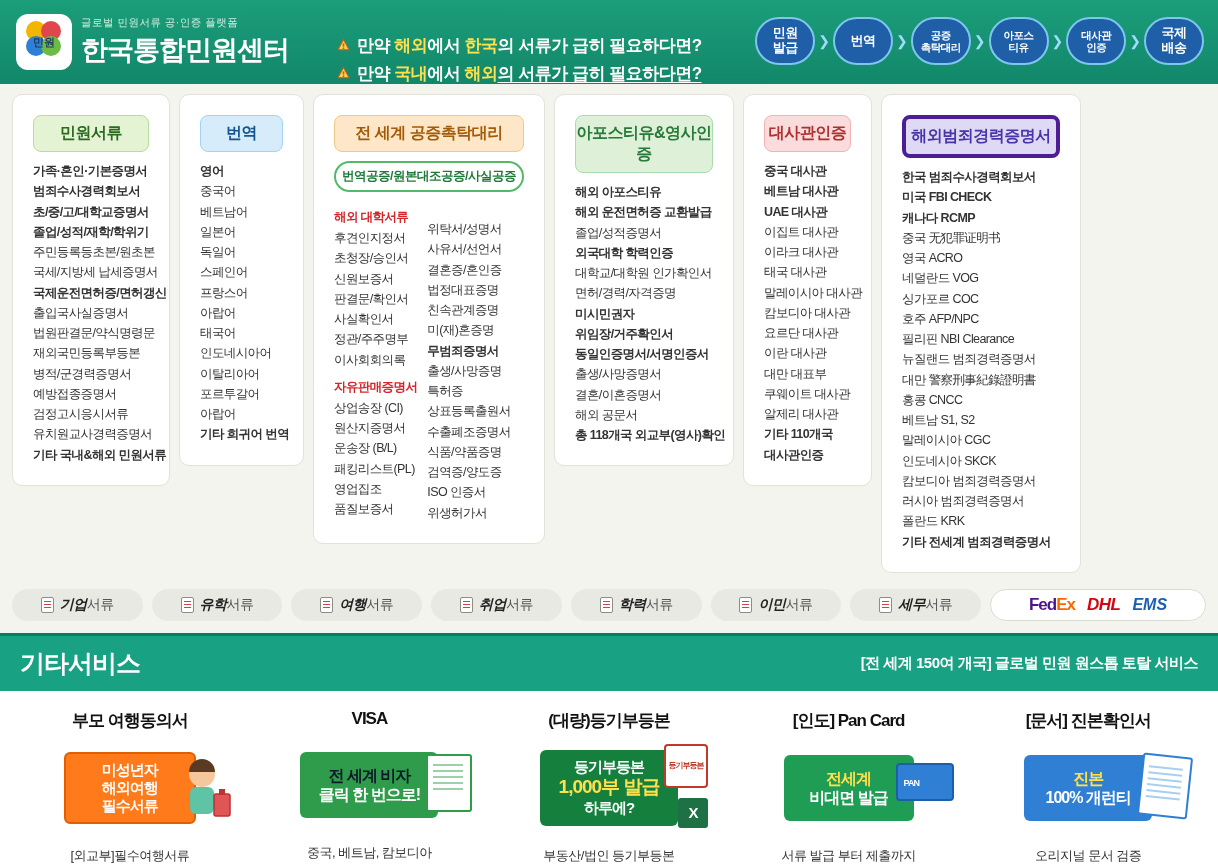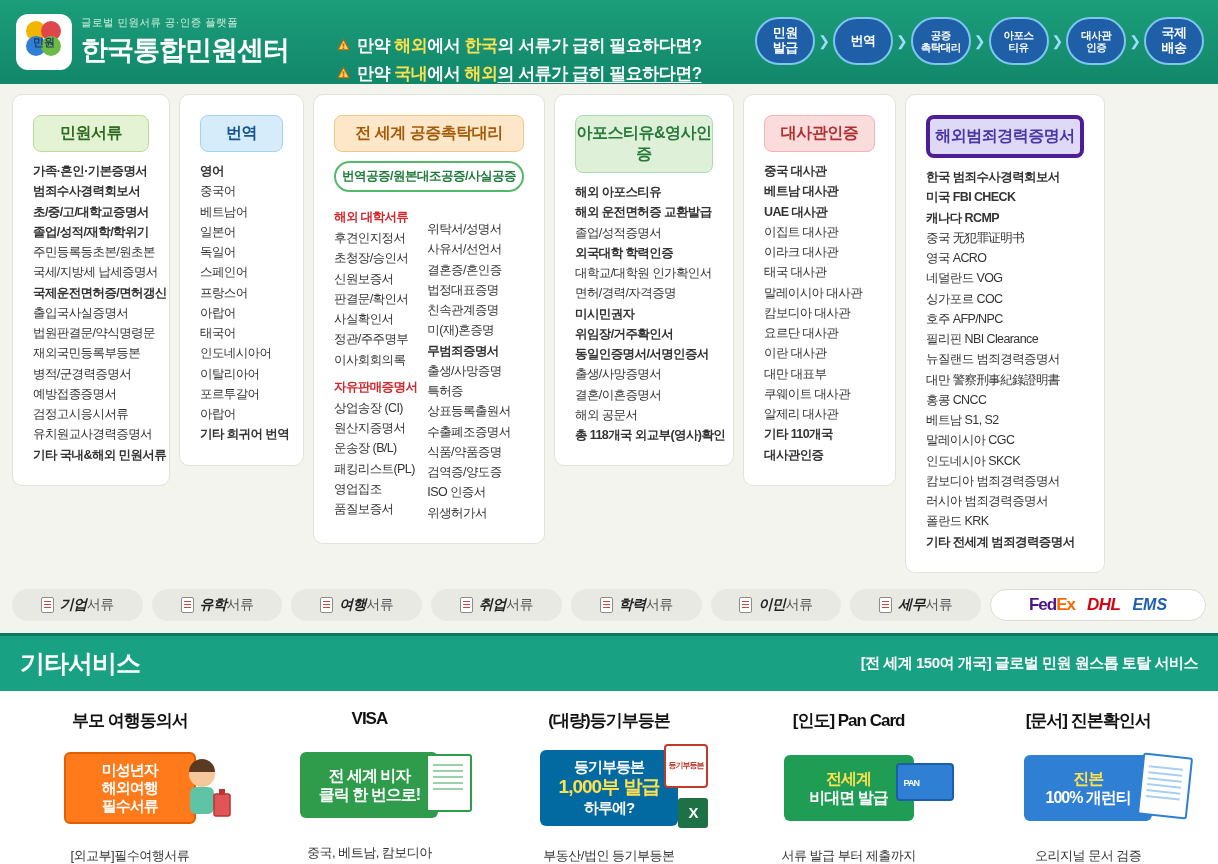--- a/index.html
+++ b/index.html
@@ -57,21 +57,21 @@
   .cols { display: flex; gap: 9px; align-items: flex-start; }
   .col { background:#ffffff; border-radius: 10px; border: 1px solid #e2e2d8; padding: 20px; }
   .col-title {
     border-radius: 8px; text-align:center; font-weight: bold; font-size: 16px;
     padding: 7px 0; margin-bottom: 9px; letter-spacing:-.5px;
   }
   .c1 { width: 158px; }
   .c2 { width: 125px; }
   .c3 { width: 232px; }
   .c4 { width: 180px; }
-  .c5 { width: 153px; }
+  .c5 { width: 129px; }
   .c6 { width: 200px; }
   .t1 { background:#e5f3d5; color:#2b6a1f; border:1px solid #b9dc97;}
   .t2 { background:#d6ecfa; color:#14558f; border:1px solid #a4d3f0;}
   .t3 { background:#fde7c8; color:#a35b08; border:1px solid #f2c88a;}
   .t4 { background:#dff0d8; color:#277a3a; border:1px solid #aadcb0;}
   .t5 { background:#fbdcdc; color:#b0302f; border:1px solid #f0b4b3;}
   .t6 { background:#ded9f4; color:#4b34a8; border:4px solid #4c1d95;}
 
   .sub-pill {
     border: 2px solid #53b96a; color:#1f7a3a; border-radius: 999px;
@@ -130,24 +130,24 @@
     display:flex; align-items:center; justify-content:center; position:relative;
   }
   .card .cdesc { font-size: 13px; color:#333; line-height:1.5; letter-spacing:-.5px; min-height: 42px;}
 
   
   .art { border-radius:6px; display:flex; align-items:center; justify-content:center; position:relative; }
   .a1 { width: 132px; height: 72px; background:#ff7a1a; color:#fff; font-weight:bold; font-size:15px; line-height:1.18;
         border:2px solid #e25f00; letter-spacing:-1px; padding:4px;}
   .girl { position:absolute; right:-38px; bottom:-6px; width:56px; height:70px; }
   .a2 { width: 138px; height: 66px; background:#2e9c4a; color:#fff; font-weight:bold; font-size:16px; line-height:1.2; letter-spacing:-1px;}
-  .a2 .y { color:#ffffff; }
+  .a2 .y { color:#0f172a; }
   .paper { position:absolute; right:-34px; top:2px; width:46px; height:58px; background:#fff; border:2px solid #2e9c4a; border-radius:3px;}
   .paper:after{content:""; position:absolute; left:5px; top:8px; width:30px; height:2px; background:#9bd0a8; box-shadow:0 6px 0 #9bd0a8,0 12px 0 #9bd0a8,0 18px 0 #9bd0a8,0 24px 0 #9bd0a8;}
-  .a3 { width: 138px; height: 76px; background:#0369a1; color:#fff; font-weight:bold; font-size:15px; line-height:1.2; letter-spacing:-1px;}
+  .a3 { width: 138px; height: 76px; background:#15803d; color:#fff; font-weight:bold; font-size:15px; line-height:1.2; letter-spacing:-1px;}
   .a3 .y { color:#ffe14d; font-size:19px; }
   .stamp { position:absolute; right:-30px; top:-6px; width:44px; height:44px; border:2px solid #c0392b; border-radius:4px; background:#fff; color:#c0392b; font-size:8px; display:flex; align-items:center; justify-content:center; text-align:center;}
   .xls { position:absolute; right:-30px; bottom:-2px; width:30px; height:30px; background:#1e7145; color:#fff; font-size:15px; font-weight:bold; display:flex;align-items:center;justify-content:center; border-radius:3px;}
   .a4 { width: 130px; height: 66px; background:#1f9d55; color:#fff; font-weight:bold; font-size:16px; line-height:1.2; letter-spacing:-1px;}
   .a4 .y { color:#ffe14d;}
   .pancard { position:absolute; right:-40px; top:8px; width:58px; height:38px; background:#2f7fd4; border-radius:4px; border:2px solid #1b5fa8;}
   .pancard:after{content:"PAN"; position:absolute; color:#fff; font-size:9px; left:6px; top:13px;}
   .a5 { width: 128px; height: 66px; background:#2f7fd4; color:#fff; font-weight:bold; font-size:16px; line-height:1.2; letter-spacing:-1px;}
   .a5 .y { color:#ffe14d;}
   .certdoc { position:absolute; right:-38px; top:0px; width:50px; height:62px; background:#fff; border:2px solid #2f7fd4; border-radius:3px; transform: rotate(6deg);}

